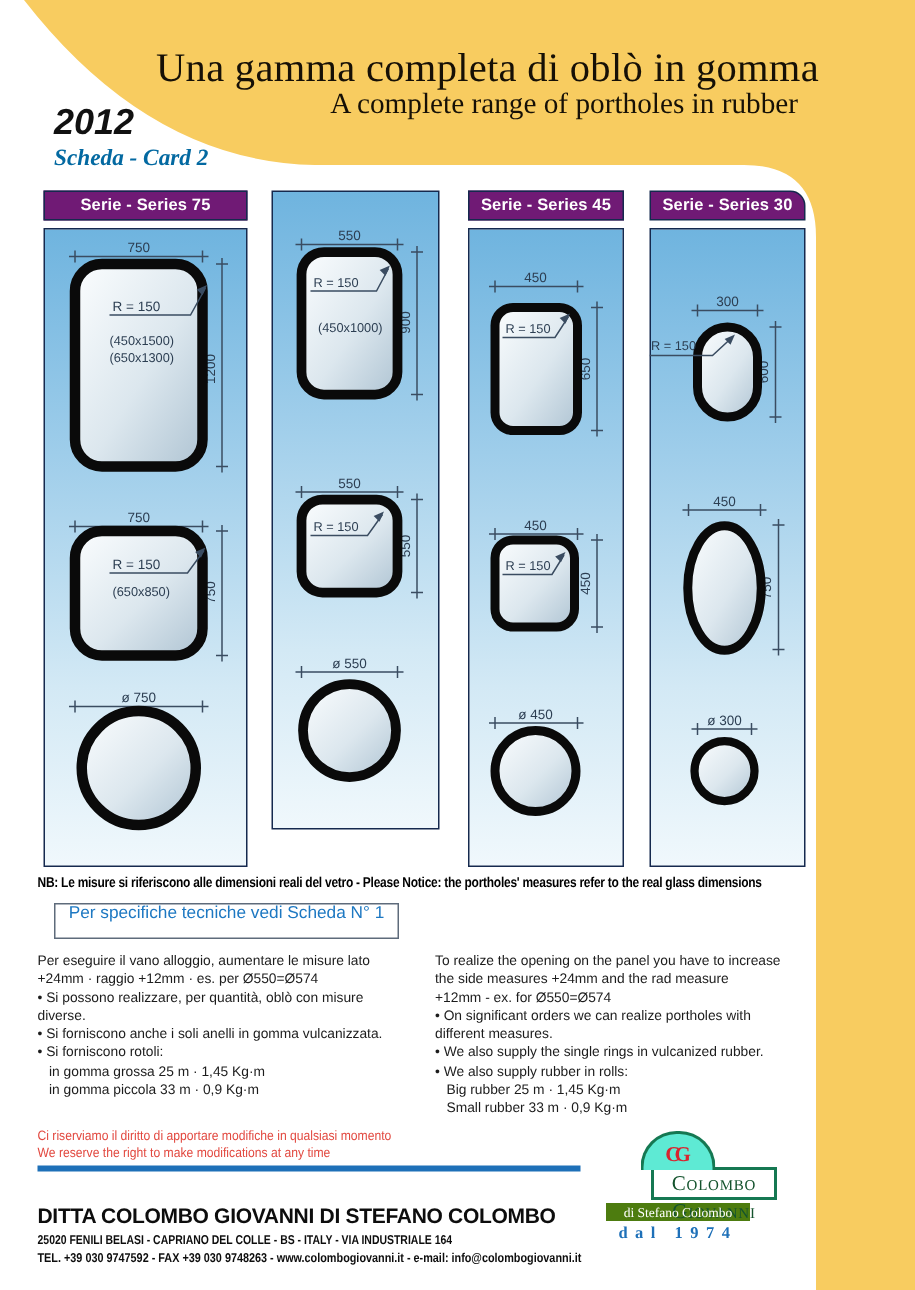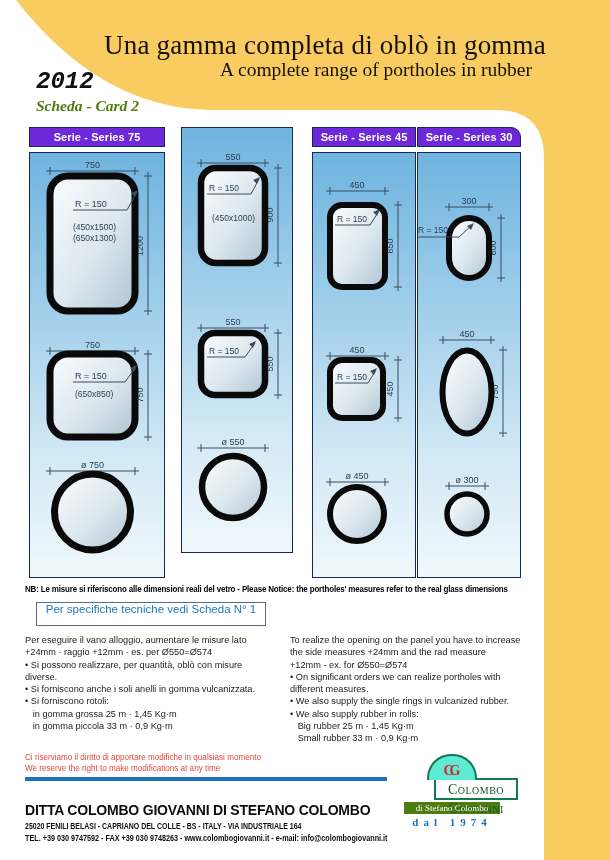--- a/index.html
+++ b/index.html
@@ -5,29 +5,29 @@
   html,body{margin:0;padding:0;background:#fff;}
   .page{position:relative;width:610px;height:860px;overflow:hidden;background:#fff;
         font-family:"Liberation Sans",sans-serif;}
   .bg{position:absolute;left:0;top:0;z-index:0;}
   .abs{position:absolute;z-index:2;}
 
   
   .title-it{left:75px;top:30px;width:500px;text-align:center;
             font-family:"Liberation Serif",serif;font-size:27px;color:#161006;letter-spacing:.2px;}
   .title-en{right:78px;top:59px;font-family:"Liberation Serif",serif;font-size:19.5px;color:#161006;}
-  .year{left:36px;top:68px;font-family:Liberation Mono, monospace;font-style:italic;font-weight:bold;font-size:24px;color:#111;}
-  .card-label{left:36px;top:97px;font-family:"Liberation Serif",serif;font-style:italic;font-weight:bold;font-size:15.5px;color:#4d7c0f;}
+  .year{left:36px;top:68px;font-family:Liberation Sans, sans-serif;font-style:italic;font-weight:bold;font-size:24px;color:#111;}
+  .card-label{left:36px;top:97px;font-family:"Liberation Serif",serif;font-style:italic;font-weight:bold;font-size:15.5px;color:#0369a1;}
 
   
   .columns{left:29px;top:127px;display:flex;z-index:2;}
   .col{display:flex;flex-direction:column;}
   .col1{width:136px;} .col2{width:112px;margin-left:16px;}
-  .col3{width:104px;margin-left:19px;} .col4{width:104px;margin-left:1px;}
-  .col-header{height:20px;line-height:19px;text-align:center;background:#6d28d9;
+  .col3{width:104px;margin-left:19px;} .col4{width:104px;margin-left:17px;}
+  .col-header{height:20px;line-height:19px;text-align:center;background:#701a75;
               border:1.6px solid #15294E;color:#fff;font-weight:bold;font-size:11px;
               letter-spacing:.1px;margin-bottom:5px;box-sizing:border-box;}
   .col4 .col-header{border-top-right-radius:10px;}
   .panel{height:426px;border:1.6px solid #15294E;box-sizing:border-box;
          background:linear-gradient(180deg,#6FB4DF 0%,#9ECDEA 35%,#D3E9F5 72%,#F0F8FC 100%);
          display:flex;flex-direction:column;align-items:center;padding-top:6px;}
   .drawing{display:block;}
   .drawing text{font-family:"Liberation Sans",sans-serif;font-size:9px;fill:#2c3e52;}
   .drawing text.small{font-size:8.5px;}
   .dline{stroke:#3a4c61;stroke-width:1;fill:none;}

